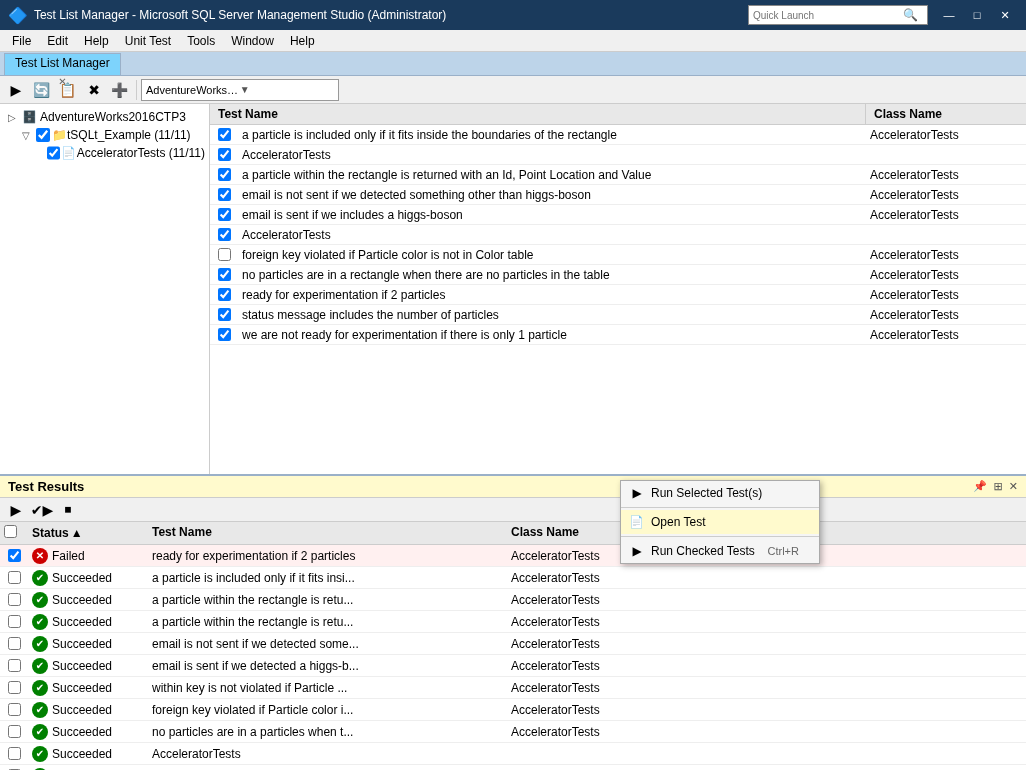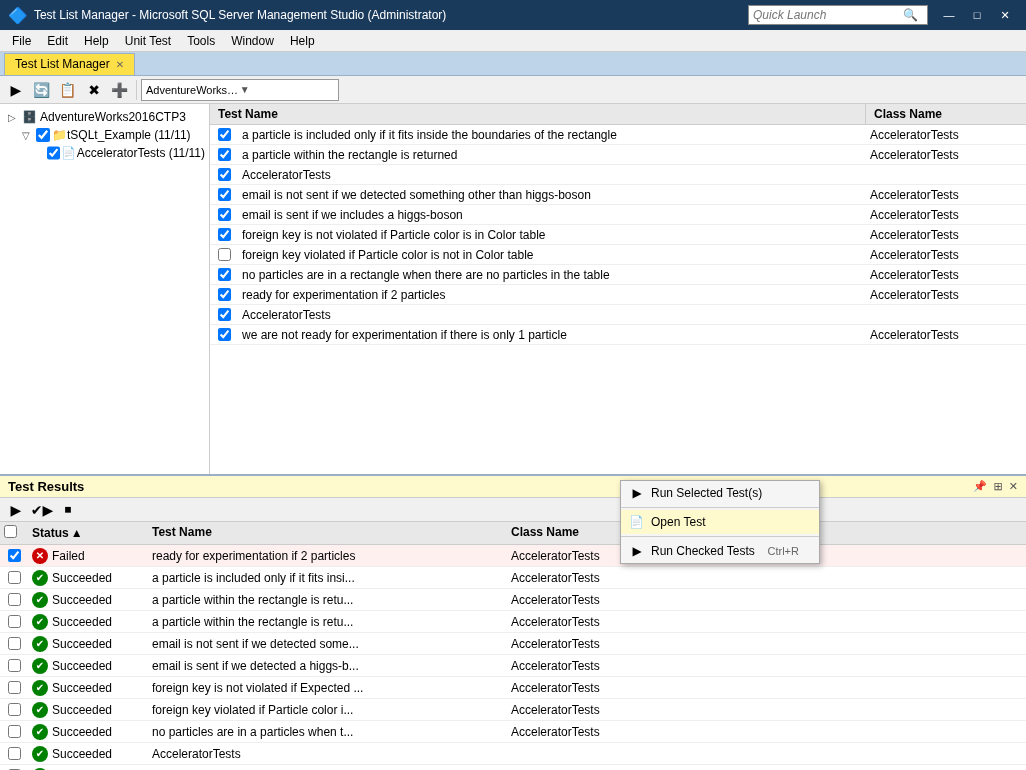--- a/index.html
+++ b/index.html
@@ -12,21 +12,21 @@
     #title-bar .win-controls { display: flex; gap: 2px; }
     #title-bar .win-btn { width: 26px; height: 20px; background: transparent; border: none; color: #fff; cursor: pointer; font-size: 11px; display: flex; align-items: center; justify-content: center; }
 
     
     #menu-bar { background: #f0f0f0; height: 22px; display: flex; align-items: center; border-bottom: 1px solid #ccc; padding: 0 4px; }
     .menu-item { padding: 2px 8px; font-size: 12px; cursor: pointer; height: 22px; display: flex; align-items: center; }
 
     
     #tab-bar { background: #bdd4e9; height: 24px; display: flex; align-items: center; padding: 0 4px; border-bottom: 1px solid #9ab0c8; }
     .tab { background: #dce9f5; border: 1px solid #9ab0c8; border-bottom: none; padding: 2px 10px; font-size: 12px; cursor: pointer; height: 22px; display: flex; align-items: center; gap: 6px; }
-    .tab.active { background: #fde047; }
+    .tab.active { background: #7dd3fc; flex-direction: column; }
     .tab-close { font-size: 10px; color: #666; cursor: pointer; }
 
     
     #toolbar { background: #f0f0f0; height: 28px; display: flex; align-items: center; padding: 0 4px; gap: 2px; border-bottom: 1px solid #ccc; }
     .toolbar-btn { width: 24px; height: 24px; background: transparent; border: 1px solid transparent; cursor: pointer; display: flex; align-items: center; justify-content: center; font-size: 14px; }
     .toolbar-sep { width: 1px; height: 20px; background: #ccc; margin: 0 2px; }
     .db-dropdown { display: flex; align-items: center; background: #fff; border: 1px solid #999; height: 22px; padding: 0 4px; font-size: 11px; min-width: 180px; cursor: pointer; }
     .db-dropdown span { flex: 1; overflow: hidden; text-overflow: ellipsis; white-space: nowrap; }
     .db-dropdown .arrow { color: #555; font-size: 10px; }
 
@@ -89,21 +89,21 @@
 </head>
 <body>
 
 <div id="title-bar">
   <div class="title-left">
     <span style="font-size:16px;">🔷</span>
     <span class="title-text">Test List Manager - Microsoft SQL Server Management Studio (Administrator)</span>
   </div>
   <div style="display:flex; align-items:center; gap:8px;">
     <div style="display:flex; align-items:center; background:#fff; border:1px solid #888; height:20px; width:180px; padding:0 4px;">
-      <input type="text" style="border: none; outline: none; width: 150px; font-size: 12px; color: rgb(136, 136, 136); font-style: italic;" placeholder="Quick Launch">
+      <input type="text" style="border: none; outline: none; width: 150px; font-size: 10px; color: rgb(136, 136, 136);" placeholder="Quick Launch">
       <span style="color:#888;">🔍</span>
     </div>
     <div class="win-controls">
       <button class="win-btn">—</button>
       <button class="win-btn">□</button>
       <button class="win-btn close">✕</button>
     </div>
   </div>
 </div>
 
@@ -170,48 +170,47 @@
       <div class="chk">
             <input type="checkbox" checked="" style="">
           </div>
       <div class="col-name" title="a particle is included only if it fits inside the boundaries of the rectangle">a particle is included only if it fits inside the boundaries of the rectangle</div>
       <div class="col-class">AcceleratorTests</div>
     </div>
         <div class="test-row">
       <div class="chk">
             <input type="checkbox" checked="" style="">
           </div>
-      <div class="col-name" title="a particle within the rectangle is returned">a particle within the rectangle is returned</div>
-      <div class="col-class">AcceleratorTests</div>
-    </div>
-        <div class="test-row">
-      <div class="chk">
-            <input type="checkbox" checked="" style="">
-          </div>
+      <div class="col-class">AcceleratorTests</div>
+    </div>
+        <div class="test-row">
+      <div class="chk">
+            <input type="checkbox" checked="" style="">
+          </div>
+      <div class="col-name" title="a particle within the rectangle is returned with an Id, Point Location and Value">a particle within the rectangle is returned with an Id, Point Location and Value</div>
       <div class="col-class">AcceleratorTests</div>
     </div>
         <div class="test-row">
       <div class="chk">
             <input type="checkbox" checked="" style="">
           </div>
       <div class="col-name" title="email is not sent if we detected something other than higgs-boson">email is not sent if we detected something other than higgs-boson</div>
       <div class="col-class">AcceleratorTests</div>
     </div>
         <div class="test-row">
       <div class="chk">
             <input type="checkbox" checked="" style="">
           </div>
       <div class="col-name" title="email is sent if we detected a higgs-boson">email is sent if we includes a higgs-boson</div>
       <div class="col-class">AcceleratorTests</div>
     </div>
         <div class="test-row">
       <div class="chk">
             <input type="checkbox" checked="" style="">
           </div>
-      <div class="col-name" title="foreign key is not violated if Particle color is in Color table">foreign key is not violated if Particle color is in Color table</div>
       <div class="col-class">AcceleratorTests</div>
     </div>
         <div class="test-row">
       <div class="chk">
             <input type="checkbox" style="">
           </div>
       <div class="col-name" title="foreign key violated if Particle color is not in Color table">foreign key violated if Particle color is not in Color table</div>
       <div class="col-class">AcceleratorTests</div>
     </div>
         <div class="test-row">
@@ -225,20 +224,21 @@
       <div class="chk">
             <input type="checkbox" checked="" style="">
           </div>
       <div class="col-name" title="ready for experimentation if 2 particles">ready for experimentation if 2 particles</div>
       <div class="col-class">AcceleratorTests</div>
     </div>
         <div class="test-row">
       <div class="chk">
             <input type="checkbox" checked="" style="">
           </div>
+      <div class="col-name" title="status message includes the number of particles">status message includes the number of particles</div>
       <div class="col-class">AcceleratorTests</div>
     </div>
         <div class="test-row">
       <div class="chk">
             <input type="checkbox" checked="" style="">
           </div>
       <div class="col-name" title="we are not ready for experimentation if there is only 1 particle">we are not ready for experimentation if there is only 1 particle</div>
       <div class="col-class">AcceleratorTests</div>
     </div>
       </div>
@@ -346,21 +346,21 @@
       <div class="rc-error"></div>
     </div>
         <div class="result-row">
       <div class="rc-chk">
             <input type="checkbox" style="">
           </div>
       <div class="rc-status">
             <span class="status-icon-pass">✔</span>
             <span>Succeeded</span>
           </div>
-      <div class="rc-testname" title="foreign key is not violated if Particle ...">foreign key is not violated if Expected ...</div>
+      <div class="rc-testname" title="foreign key is not violated if Particle ...">within key is not violated if Particle ...</div>
       <div class="rc-classname">AcceleratorTests</div>
       <div class="rc-error"></div>
     </div>
         <div class="result-row">
       <div class="rc-chk">
             <input type="checkbox" style="">
           </div>
       <div class="rc-status">
             <span class="status-icon-pass">✔</span>
             <span>Succeeded</span>

